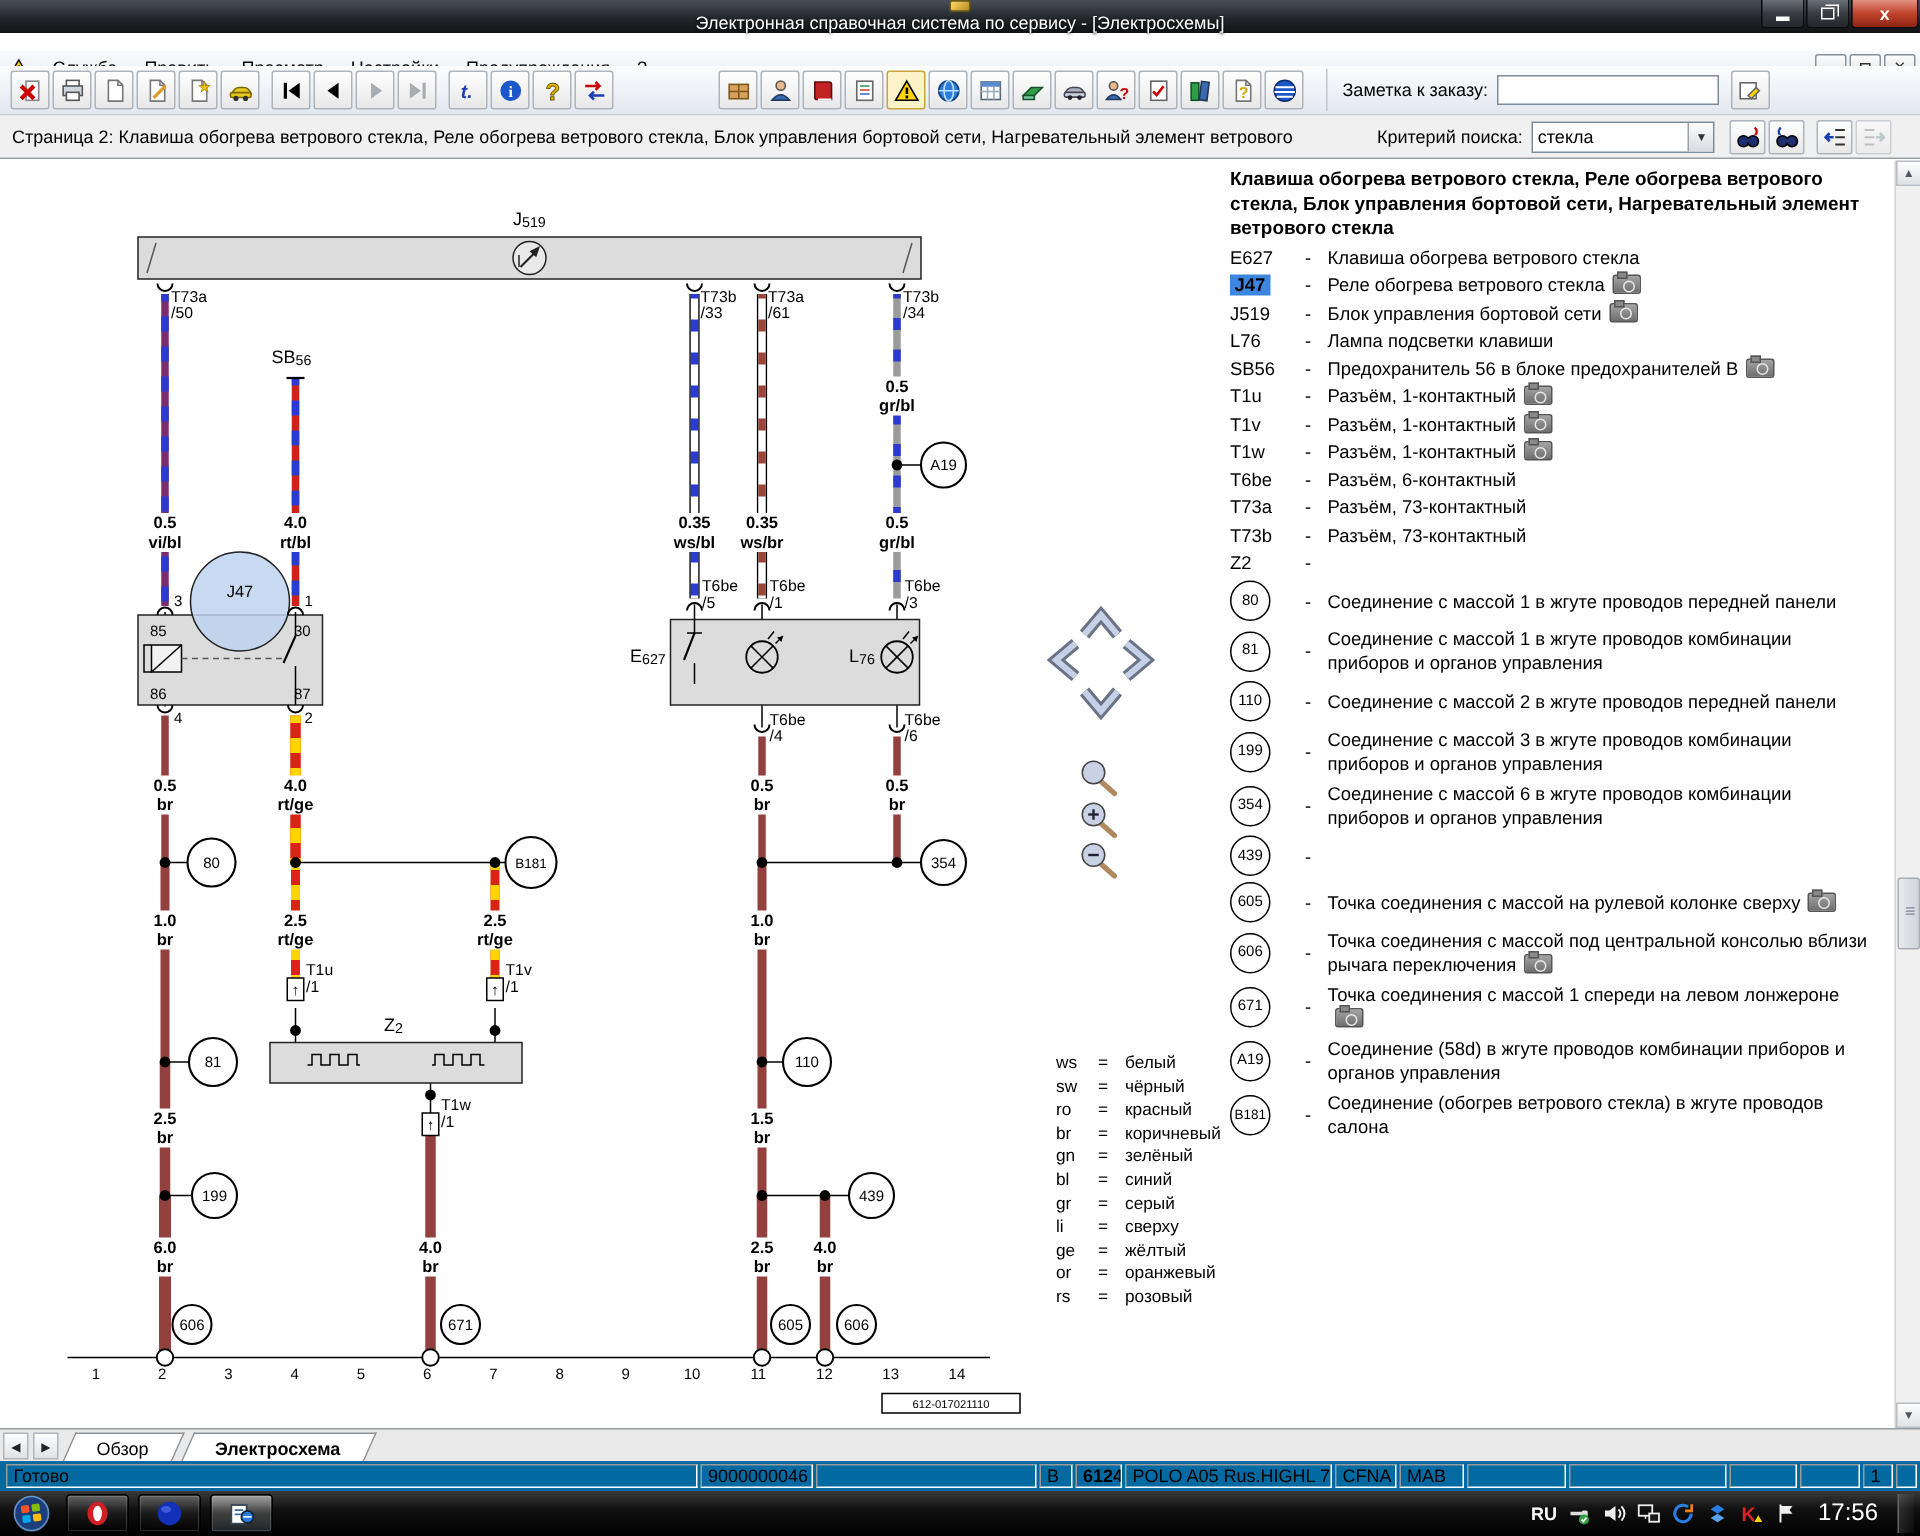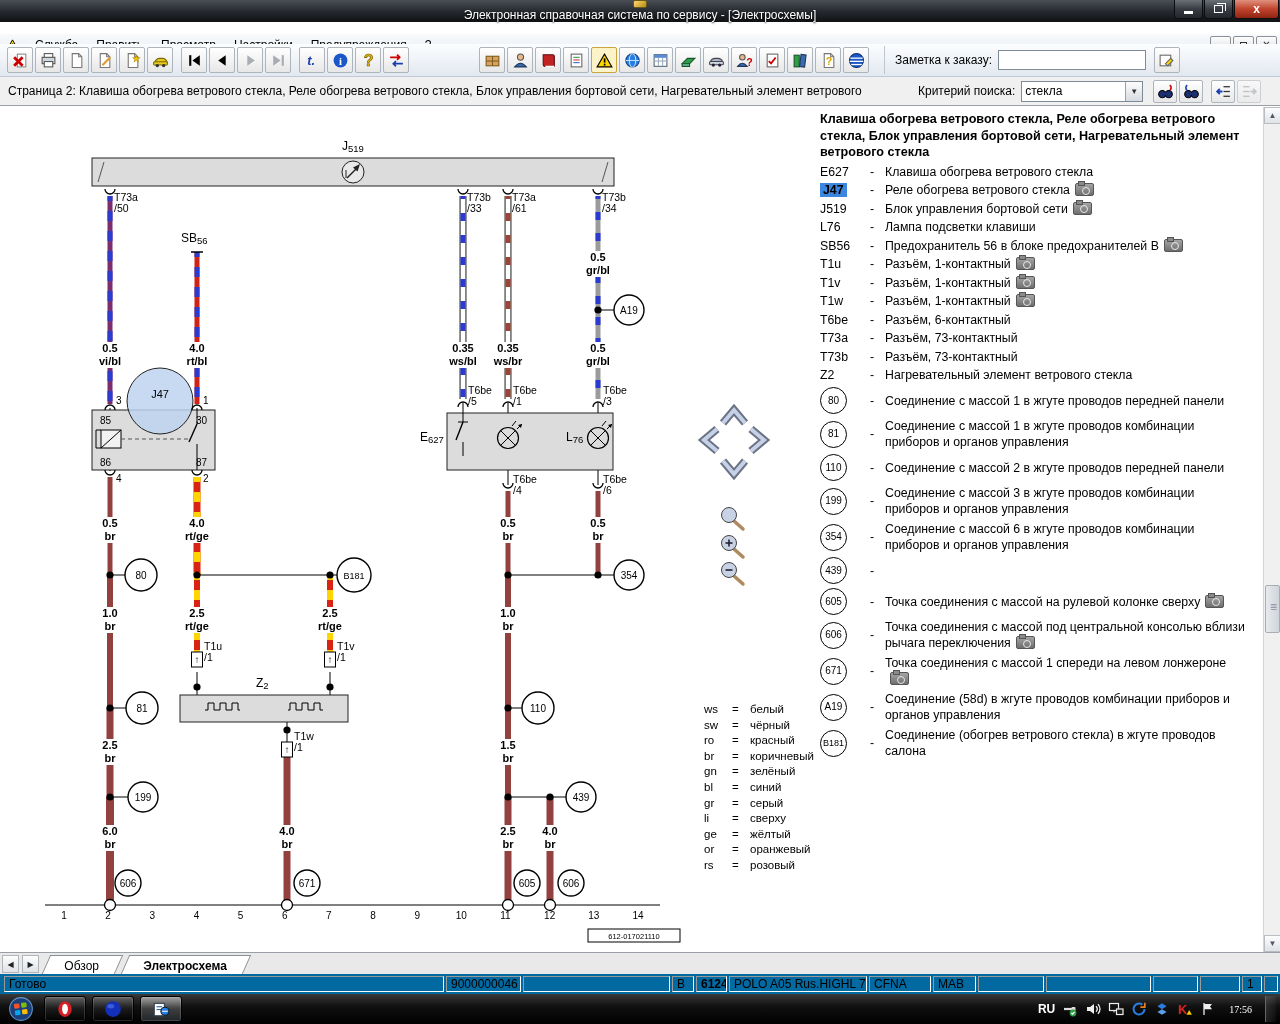--- a/index.html
+++ b/index.html
@@ -100,21 +100,21 @@
   #st-ready{flex:1;}
 
   
   #taskbar{position:absolute;left:0;top:994px;width:1280px;height:30px;background:linear-gradient(#3a3a3a,#111 40%,#000);display:flex;align-items:center;}
   #start-orb{width:34px;height:26px;margin-left:4px;display:flex;align-items:center;justify-content:center;}
   .tk-btn{width:42px;height:26px;margin-left:6px;border:1px solid #000;border-radius:3px;background:linear-gradient(rgba(255,255,255,.25),rgba(255,255,255,.05) 50%,rgba(0,0,0,.3));box-shadow:inset 0 0 0 1px rgba(255,255,255,.15);display:flex;align-items:center;justify-content:center;}
   .tk-btn.active{background:linear-gradient(rgba(255,255,255,.55),rgba(255,255,255,.2) 50%,rgba(120,140,160,.25));}
   #tray{position:absolute;right:4px;top:0;height:30px;display:flex;align-items:center;gap:7px;color:#fff;}
   #tray .lang{font-size:12px;font-weight:bold;}
   #tray svg{width:16px;height:16px;}
-  #tray .clock{font-size:10px;margin:0 6px;font-family:Liberation Serif, serif;}
+  #tray .clock{font-size:16px;margin:0 6px;}
   #show-desktop{width:11px;height:26px;border-left:1px solid #666;background:linear-gradient(90deg,rgba(255,255,255,.12),rgba(255,255,255,.03));}
 </style>
 </head>
 <body>
 
 <div id="screen">
 
   <div id="titlebar">
     <span class="app-ico"></span>
     <span class="t-title">Электронная справочная система по сервису - [Электросхемы]</span>
@@ -827,21 +827,20 @@
           <span class="lg-desc">Разъём, 73-контактный</span>
         </div>
         <div class="lg-row">
           <span class="lg-term">T73b</span>
           <span class="lg-dash">-</span>
           <span class="lg-desc">Разъём, 73-контактный</span>
         </div>
         <div class="lg-row">
           <span class="lg-term">Z2</span>
           <span class="lg-dash">-</span>
-          <span class="lg-desc">Нагревательный элемент ветрового стекла</span>
         </div>
         <div class="lg-row circle">
           <span class="lg-term"><span class="lg-circle">80</span></span>
           <span class="lg-dash">-</span>
           <span class="lg-desc">Соединение с массой 1 в жгуте проводов передней панели</span>
         </div>
         <div class="lg-row circle">
           <span class="lg-term"><span class="lg-circle">81</span></span>
           <span class="lg-dash">-</span>
           <span class="lg-desc">Соединение с массой 1 в жгуте проводов комбинации приборов и органов управления</span>
@@ -913,21 +912,21 @@
   </div>
 
   <div id="statusbar">
     <div class="st-cell" id="st-ready">Готово</div>
     <div id="st-cells" style="display:flex;">
         <div class="st-cell" style="width: 75px;">9000000046</div>
         <div class="st-cell" style="width: 147px;"></div>
         <div class="st-cell" style="width: 22px;">B</div>
         <div class="st-cell" style="width: 31px; font-weight: bold;">6124G4</div>
         <div class="st-cell" style="width: 138px;">POLO A05 Rus.HIGHL 77</div>
-        <div class="st-cell" style="width: 62px;">CFNA</div>
+        <div class="st-cell" style="width: 41px;">CFNA</div>
         <div class="st-cell" style="width: 43px;">MAB</div>
         <div class="st-cell" style="width: 66px;"></div>
         <div class="st-cell" style="width: 105px;"></div>
         <div class="st-cell" style="width: 45px;"></div>
         <div class="st-cell" style="width: 40px;"></div>
         <div class="st-cell" style="width: 20px;">1</div>
         <div class="st-cell" style="width: 14px;"></div>
       </div>
   </div>
 

